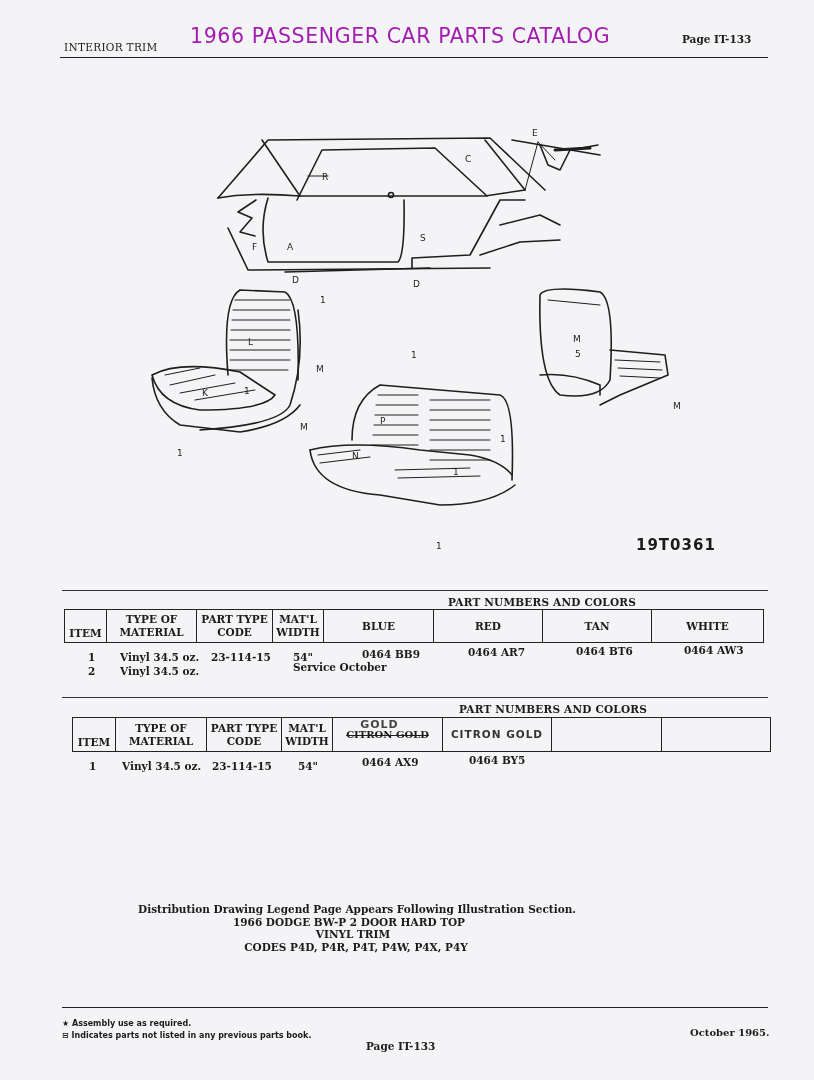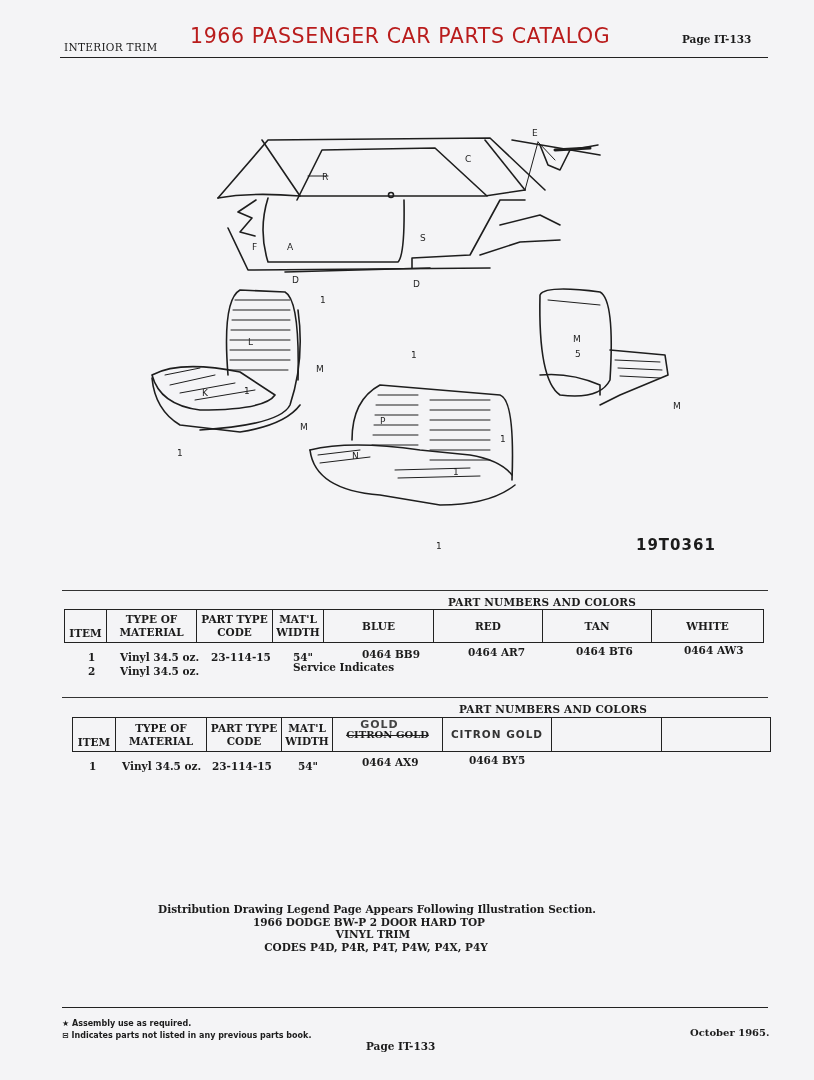--- a/index.html
+++ b/index.html
@@ -3,21 +3,21 @@
 <meta charset="utf-8">
 <style>
   html, body { margin: 0; padding: 0; }
   body {
     width: 814px; height: 1080px; position: relative; overflow: hidden;
     background: #f4f4f6; color: #1c1c1c;
     font-family: "DejaVu Serif", "Liberation Serif", serif;
   }
   .abs { position: absolute; }
   .hdr-left { left: 64px; top: 41px; font-size: 10.5px; font-weight: normal; letter-spacing: 0.3px; }
-  .hdr-title { left: 190px; top: 24px; font-family: "DejaVu Sans", sans-serif; font-size: 20.5px; letter-spacing: 0.6px; color: #b91c1c; }
+  .hdr-title { left: 190px; top: 24px; font-family: "DejaVu Sans", sans-serif; font-size: 20.5px; letter-spacing: 0.6px; color: #a21caf; }
   .hdr-right { left: 682px; top: 33px; font-size: 10.5px; font-weight: bold; }
   .hdr-rule { left: 60px; top: 57px; width: 708px; height: 0; border-top: 1.5px solid #222; }
 
   .illus { left: 140px; top: 125px; width: 580px; height: 430px; }
   .fig-id { left: 636px; top: 536px; font-family: "DejaVu Sans", sans-serif; font-weight: bold; font-size: 15px; letter-spacing: 1px; }
 
   .sec-rule { height: 0; border-top: 1.5px solid #333; }
   .pn-label { font-size: 10.5px; font-weight: bold; letter-spacing: 0.2px; }
 
   table.parts { position: absolute; border-collapse: collapse; table-layout: fixed; }
@@ -26,21 +26,21 @@
     padding: 0; line-height: 13px; vertical-align: middle;
   }
   table.parts th.item { vertical-align: bottom; padding-bottom: 2px; }
   .rows { position: absolute; font-size: 10.5px; font-weight: bold; }
   .cell { position: absolute; white-space: nowrap; }
   .hand { font-family: "DejaVu Sans", sans-serif; font-weight: normal; font-size: 12px; letter-spacing: 1px; color: #333; }
   .strike { position: relative; display: inline-block; }
   .strike .old { text-decoration: line-through; font-size: 10px; font-weight: bold; }
   .strike .new { position: absolute; left: 14px; top: -10px; font-size: 11px; font-family: "DejaVu Sans", sans-serif; letter-spacing: 1px; color: #444; }
 
-  .legend { width: 672px; left: 0; text-align: center; font-size: 10.5px; font-weight: bold; line-height: 12.5px; margin-left: 20px; }
+  .legend { width: 672px; left: 0; text-align: center; font-size: 10.5px; font-weight: bold; line-height: 12.5px; }
   .foot-rule { left: 62px; top: 1007px; width: 706px; border-top: 1.5px solid #222; }
   .foot-note { font-family: "DejaVu Sans", sans-serif; font-size: 8px; font-weight: bold; }
   .foot-page { left: 366px; top: 1040px; font-size: 10.5px; font-weight: bold; }
   .foot-date { left: 690px; top: 1027px; font-size: 10px; font-weight: bold; }
 </style>
 </head>
 <body>
 
 <div class="abs hdr-left">INTERIOR TRIM</div>
 <div class="abs hdr-title">1966 PASSENGER CAR PARTS CATALOG</div>
@@ -171,21 +171,21 @@
     <span class="cell" style="left:211px;top:651px;">23-114-15</span>
     <span class="cell" style="left:293px;top:651px;">54"</span>
     <span class="cell" style="left:362px;top:648px;">0464 BB9</span>
     <span class="cell" style="left:468px;top:646px;">0464 AR7</span>
     <span class="cell" style="left:576px;top:645px;">0464 BT6</span>
     <span class="cell" style="left:684px;top:644px;">0464 AW3</span>
   </div>
   <div>
     <span class="cell" style="left:88px;top:665px;">2</span>
     <span class="cell" style="left:120px;top:665px;">Vinyl 34.5 oz.</span>
-    <span class="cell" style="left:293px;top:661px;">Service Indicates</span>
+    <span class="cell" style="left:293px;top:661px;">Service October</span>
   </div>
 </div>
 
 <div class="abs sec-rule" style="left:62px;top:697px;width:706px;"></div>
 <div class="abs pn-label" style="left:459px;top:703px;">PART NUMBERS AND COLORS</div>
 <table class="parts" style="left:72px;top:717px;width:698px;height:35px;">
   <colgroup>
       <col style="width:43px">
       <col style="width:91px">
       <col style="width:75px">

